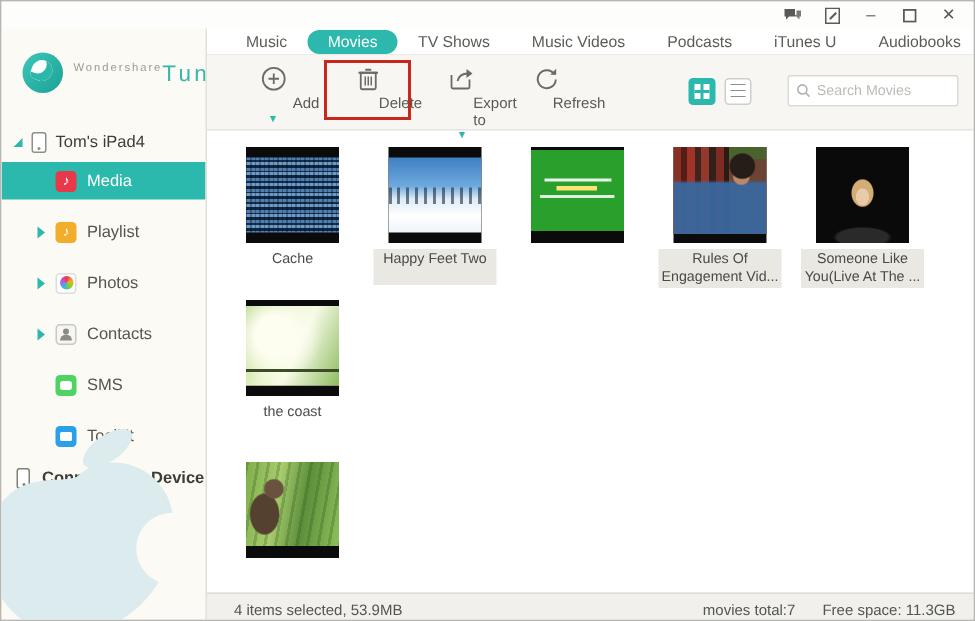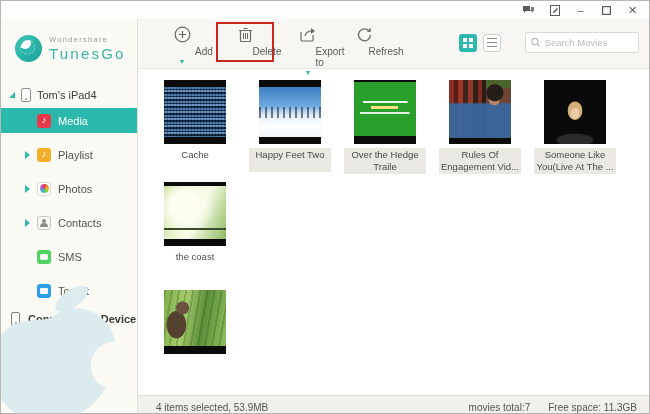--- a/index.html
+++ b/index.html
@@ -20,21 +20,21 @@
   .body{ flex:1; display:flex; min-height:0; }
   
   .sidebar{ width:137px; flex:0 0 137px; background:#fbfaf4; border-right:1px solid #e2e0d8;
     position:relative; overflow:hidden; }
   .brand{ display:flex; align-items:center; gap:7px; padding:16px 0 0 14px; }
   .brand-logo{ width:27px; height:27px; border-radius:50%;
     background:linear-gradient(135deg,#3fc6b8 0%,#18a295 100%); position:relative; flex:0 0 auto; }
   .brand-logo::after{ content:""; position:absolute; left:6px; top:5px; width:14px; height:14px;
     background:#fff; border-radius:50% 50% 50% 4px; transform:rotate(18deg);
     box-shadow:inset -4px -3px 0 1px #2bb7aa; }
-  .brand-text{ display:flex; flex-direction:column; }
+  .brand-text{ display:flex; }
   .brand-company{ font-size:7.5px; color:#9b9b94; letter-spacing:1.3px; }
   .brand-product{ font-size:15px; color:#36b6ab; letter-spacing:2.2px; margin-top:1px; }
   .tree{ margin-top:22px; }
   .tree-device{ display:flex; align-items:center; gap:6px; padding:4px 0 6px 8px;
     font-size:11px; font-weight:normal; color:#3c3c38; }
   .tri-expanded{ width:0; height:0; border-bottom:6px solid #2cb8ac; border-left:6px solid transparent; }
   .ipad-ico{ width:10px; height:14px; border:1px solid #8f8f89; border-radius:2px; background:#fff; position:relative; }
   .ipad-ico::after{ content:""; position:absolute; left:3px; bottom:1px; width:2px; height:2px;
     border-radius:50%; background:#8f8f89; }
   .tree-item{ display:flex; align-items:center; gap:7px; height:25px; padding-left:24px;
@@ -233,20 +233,29 @@
 
       <svg class="apple-mark" width="160" height="140" viewBox="0 0 100 88">
         <ellipse cx="63" cy="10" rx="12" ry="5.5" transform="rotate(-35 63 10)" fill="#dcebed"></ellipse>
         <path d="M50 22 C60 12 80 14 88 30 C97 50 84 76 64 84 C57 87 51 84 47 84 C41 87 30 87 21 76 C8 60 10 34 27 26 C36 22 44 24 50 22 Z" fill="#dcebed"></path>
         <circle cx="90" cy="52" r="15" fill="#fbfaf4"></circle>
       </svg>
     </div>
 
     <div class="main">
 
+      <div class="tabbar">
+        <span class="tab">Music</span>
+        <span class="tab active">Movies</span>
+        <span class="tab">TV Shows</span>
+        <span class="tab">Music Videos</span>
+        <span class="tab">Podcasts</span>
+        <span class="tab">iTunes U</span>
+        <span class="tab">Audiobooks</span>
+      </div>
 
       <div class="toolbar">
         <div class="tool-btn">
           <svg width="17" height="17" viewBox="0 0 17 17">
               <circle cx="8.5" cy="8.5" r="7.3" fill="none" stroke="#6b6b65" stroke-width="1.2"></circle>
               <path d="M8.5 5v7M5 8.5h7" stroke="#6b6b65" stroke-width="1.2"></path>
             </svg>
           <span class="tool-label">Add</span>
           <span class="caret">▼</span>
         </div>
@@ -302,21 +311,20 @@
         <div class="card selected">
           <div class="thumb">
               <div class="art art-happyfeet"></div>
             </div>
           <div class="caption">Happy Feet Two</div>
         </div>
         <div class="card selected">
           <div class="thumb">
               <div class="art art-hedge"></div>
             </div>
-          <div class="caption">Over the Hedge Traile</div>
         </div>
         <div class="card selected">
           <div class="thumb">
               <div class="art art-rules"></div>
             </div>
           <div class="caption">Rules Of Engagement Vid...</div>
         </div>
         <div class="card selected">
           <div class="thumb">
               <div class="art art-someone"></div>

